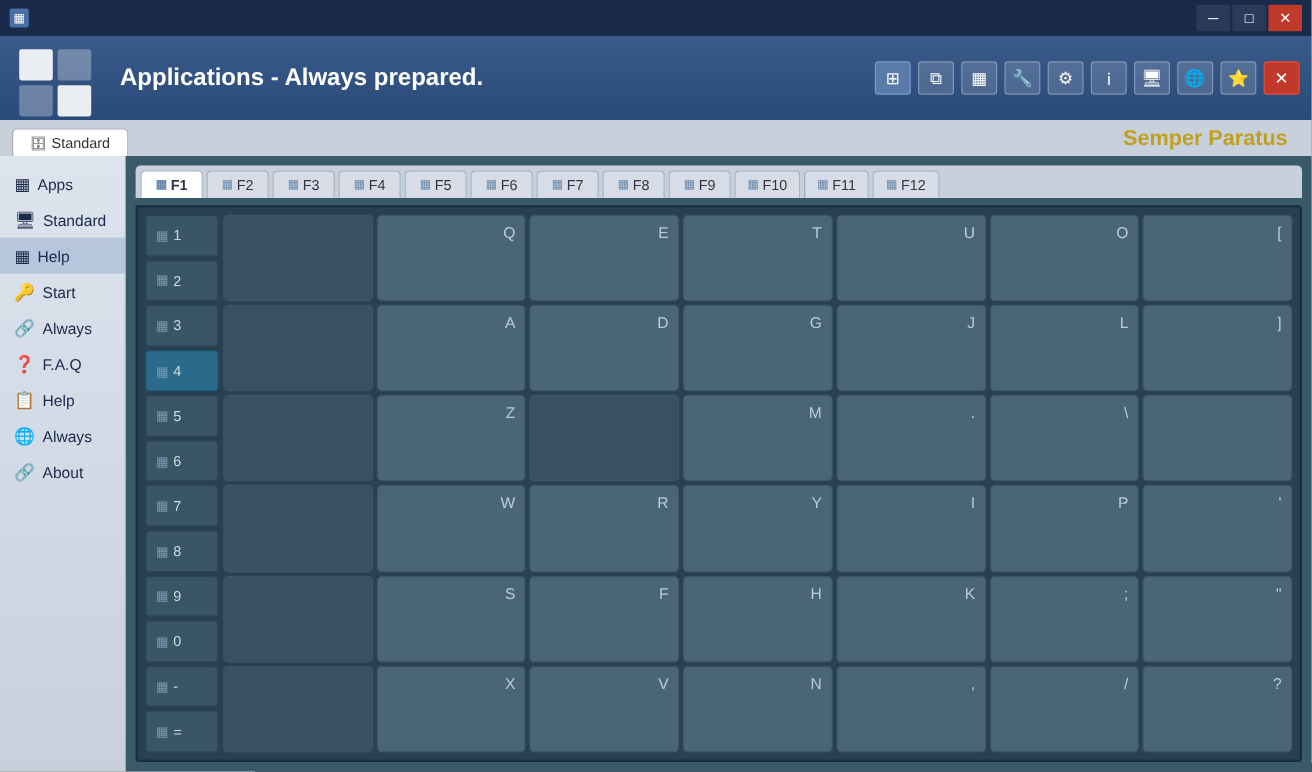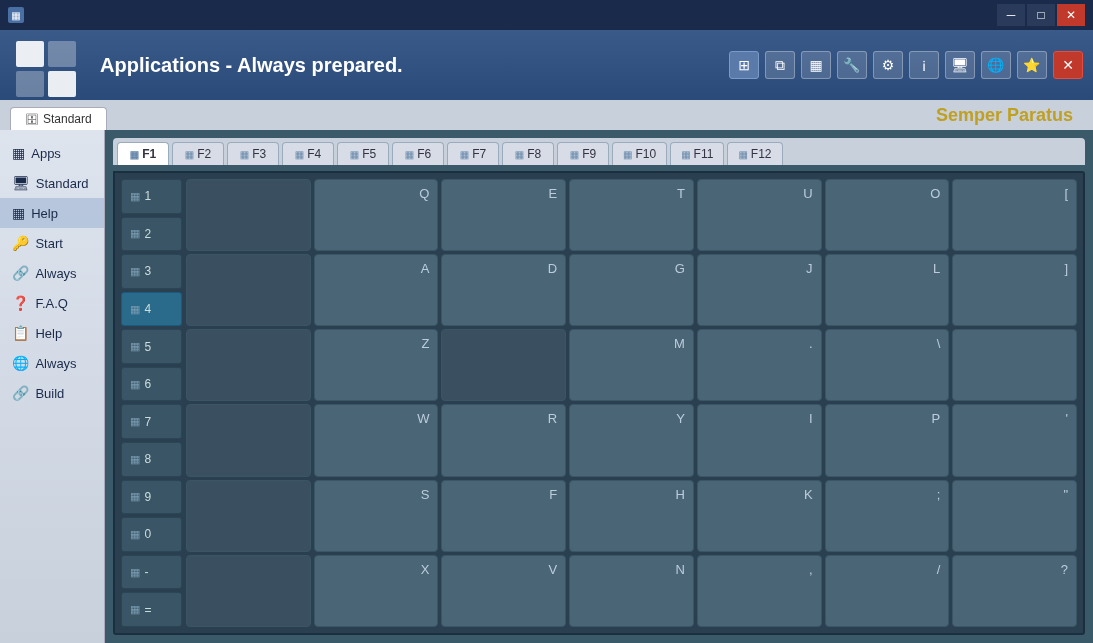--- a/index.html
+++ b/index.html
@@ -287,21 +287,21 @@
     <div class="sidebar-item">
       <span class="sidebar-icon">📋</span>
       <span>Help</span>
     </div>
     <div class="sidebar-item">
       <span class="sidebar-icon">🌐</span>
       <span>Always</span>
     </div>
     <div class="sidebar-item">
       <span class="sidebar-icon">🔗</span>
-      <span>Build</span>
+      <span>About</span>
     </div>
   </div>
 
   <div id="content">
 
     <div id="fkey-tabs">
         <div class="fkey-tab active">
           <span style="font-size:10px;color:#6688aa;">▦</span>
           <span>F1</span>
         </div>

